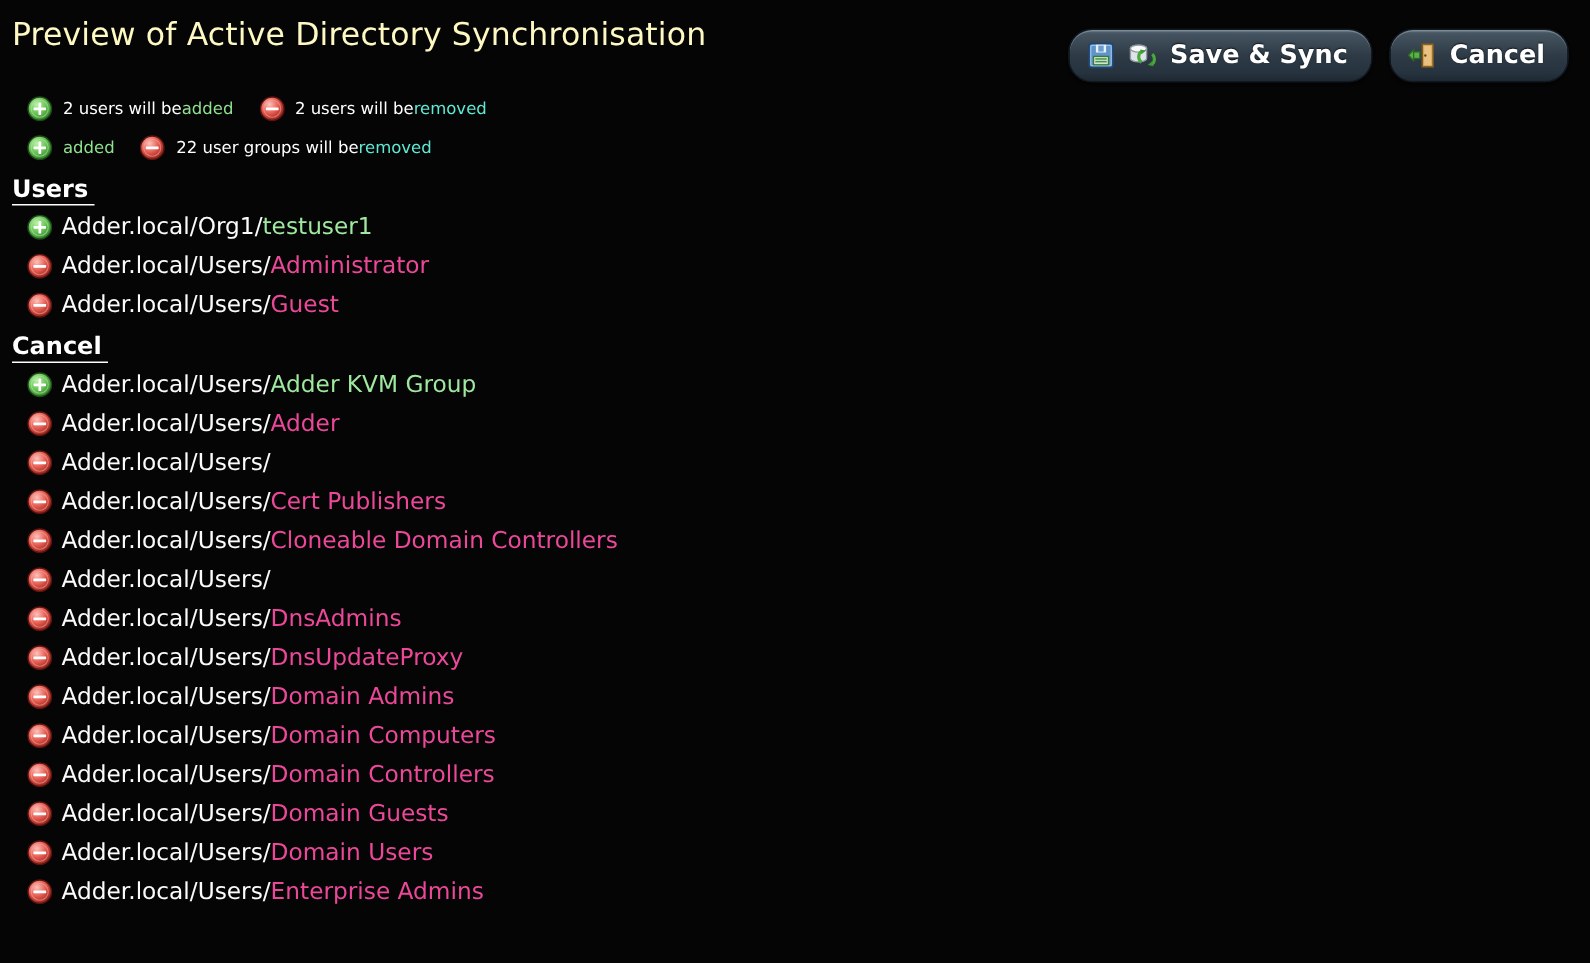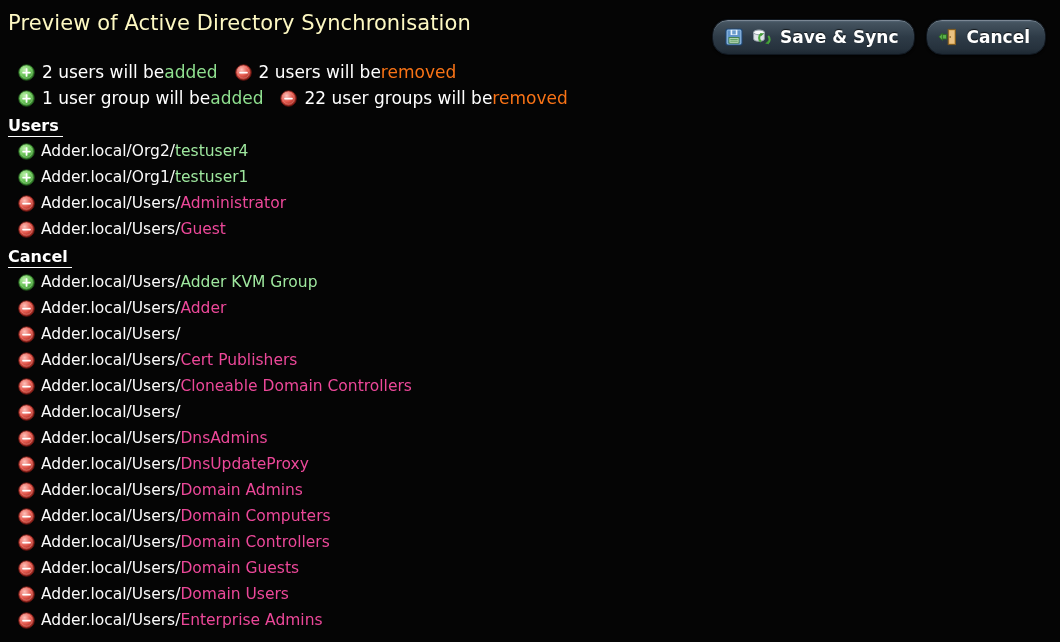--- a/index.html
+++ b/index.html
@@ -63,28 +63,28 @@
 
   
   #summary {
     margin-top: 1px;
     padding-left: 18px;
   }
   .sum-line {
     display: flex;
     align-items: center;
     height: 26px;
-    font-size: 17px;
+    font-size: 11px;
     white-space: nowrap;
   }
   .sum-item { display: flex; align-items: center; }
   .sum-gap { width: 17px; }
   .badge { flex: 0 0 auto; margin-right: 7px; }
   .added   { color: #8fe08f; }
-  .removed { color: #f97316; }
+  .removed { color: #5eead4; }
 
   
   .section-title {
     margin: 5px 0 1px 8px;
     font-size: 16px;
     font-weight: bold;
     color: #ffffff;
     display: inline-block;
     border-bottom: 1.5px solid #ffffff;
     padding-bottom: 1px;
@@ -196,21 +196,20 @@
                 <stop offset="55%" stop-color="#66c154"></stop>
       <stop offset="100%" stop-color="#2e7a26"></stop>
               </radialGradient>
             </defs>
     <circle cx="9" cy="9" r="8.3" fill="url(#pg17)" stroke="#1d4a18" stroke-width="1"></circle>
     <circle cx="9" cy="9" r="6" fill="none" stroke="#a9e79a" stroke-width="0.8" opacity="0.6"></circle>
     <rect x="8.1" y="4.6" width="1.9" height="8.8" fill="#ffffff" rx="0.4"></rect>
     <rect x="4.6" y="8.1" width="8.8" height="1.9" fill="#ffffff" rx="0.4"></rect>
   </svg>
         </span>
-        <span>1 user group will be </span>
         <span class="added">added</span>
       </span>
       <span class="sum-gap"></span>
       <span class="sum-item">
         <span class="badge">
           <svg class="ico" width="17" height="17" viewBox="0 0 18 18">
     <defs>
               <radialGradient id="mg17" cx="38%" cy="32%" r="72%">
       <stop offset="0%" stop-color="#ffc2bb"></stop>
                 <stop offset="55%" stop-color="#e2564b"></stop>
@@ -240,97 +239,78 @@
                   <stop offset="55%" stop-color="#66c154"></stop>
       <stop offset="100%" stop-color="#2e7a26"></stop>
                 </radialGradient>
               </defs>
     <circle cx="9" cy="9" r="8.3" fill="url(#pg17)" stroke="#1d4a18" stroke-width="1"></circle>
     <circle cx="9" cy="9" r="6" fill="none" stroke="#a9e79a" stroke-width="0.8" opacity="0.6"></circle>
     <rect x="8.1" y="4.6" width="1.9" height="8.8" fill="#ffffff" rx="0.4"></rect>
     <rect x="4.6" y="8.1" width="8.8" height="1.9" fill="#ffffff" rx="0.4"></rect>
   </svg>
           </span>
-        <span class="path">Adder.local/Org2/</span>
-          <span class="name">testuser4</span>
-      </div>
+        <span class="path">Adder.local/Org1/</span>
+          <span class="name">testuser1</span>
+      </div>
+        <div class="row del">
+        <span class="badge">
+            <svg class="ico" width="17" height="17" viewBox="0 0 18 18">
+    <defs>
+                <radialGradient id="mg17" cx="38%" cy="32%" r="72%">
+      <stop offset="0%" stop-color="#ffc2bb"></stop>
+                  <stop offset="55%" stop-color="#e2564b"></stop>
+      <stop offset="100%" stop-color="#8d1f18"></stop>
+                </radialGradient>
+              </defs>
+    <circle cx="9" cy="9" r="8.3" fill="url(#mg17)" stroke="#5c1410" stroke-width="1"></circle>
+    <circle cx="9" cy="9" r="6" fill="none" stroke="#f5a79f" stroke-width="0.8" opacity="0.55"></circle>
+    <rect x="4.5" y="8.1" width="9" height="1.9" fill="#ffffff" rx="0.4"></rect>
+  </svg>
+          </span>
+        <span class="path">Adder.local/Users/</span>
+          <span class="name">Administrator</span>
+      </div>
+        <div class="row del">
+        <span class="badge">
+            <svg class="ico" width="17" height="17" viewBox="0 0 18 18">
+    <defs>
+                <radialGradient id="mg17" cx="38%" cy="32%" r="72%">
+      <stop offset="0%" stop-color="#ffc2bb"></stop>
+                  <stop offset="55%" stop-color="#e2564b"></stop>
+      <stop offset="100%" stop-color="#8d1f18"></stop>
+                </radialGradient>
+              </defs>
+    <circle cx="9" cy="9" r="8.3" fill="url(#mg17)" stroke="#5c1410" stroke-width="1"></circle>
+    <circle cx="9" cy="9" r="6" fill="none" stroke="#f5a79f" stroke-width="0.8" opacity="0.55"></circle>
+    <rect x="4.5" y="8.1" width="9" height="1.9" fill="#ffffff" rx="0.4"></rect>
+  </svg>
+          </span>
+        <span class="path">Adder.local/Users/</span>
+          <span class="name">Guest</span>
+      </div>
+      </div></div>
+    <div><div class="section-title">Cancel</div>
+    <div class="rows">
         <div class="row add">
         <span class="badge">
             <svg class="ico" width="17" height="17" viewBox="0 0 18 18">
     <defs>
                 <radialGradient id="pg17" cx="38%" cy="32%" r="72%">
       <stop offset="0%" stop-color="#bff3ad"></stop>
                   <stop offset="55%" stop-color="#66c154"></stop>
       <stop offset="100%" stop-color="#2e7a26"></stop>
                 </radialGradient>
               </defs>
     <circle cx="9" cy="9" r="8.3" fill="url(#pg17)" stroke="#1d4a18" stroke-width="1"></circle>
     <circle cx="9" cy="9" r="6" fill="none" stroke="#a9e79a" stroke-width="0.8" opacity="0.6"></circle>
     <rect x="8.1" y="4.6" width="1.9" height="8.8" fill="#ffffff" rx="0.4"></rect>
     <rect x="4.6" y="8.1" width="8.8" height="1.9" fill="#ffffff" rx="0.4"></rect>
   </svg>
           </span>
-        <span class="path">Adder.local/Org1/</span>
-          <span class="name">testuser1</span>
-      </div>
-        <div class="row del">
-        <span class="badge">
-            <svg class="ico" width="17" height="17" viewBox="0 0 18 18">
-    <defs>
-                <radialGradient id="mg17" cx="38%" cy="32%" r="72%">
-      <stop offset="0%" stop-color="#ffc2bb"></stop>
-                  <stop offset="55%" stop-color="#e2564b"></stop>
-      <stop offset="100%" stop-color="#8d1f18"></stop>
-                </radialGradient>
-              </defs>
-    <circle cx="9" cy="9" r="8.3" fill="url(#mg17)" stroke="#5c1410" stroke-width="1"></circle>
-    <circle cx="9" cy="9" r="6" fill="none" stroke="#f5a79f" stroke-width="0.8" opacity="0.55"></circle>
-    <rect x="4.5" y="8.1" width="9" height="1.9" fill="#ffffff" rx="0.4"></rect>
-  </svg>
-          </span>
-        <span class="path">Adder.local/Users/</span>
-          <span class="name">Administrator</span>
-      </div>
-        <div class="row del">
-        <span class="badge">
-            <svg class="ico" width="17" height="17" viewBox="0 0 18 18">
-    <defs>
-                <radialGradient id="mg17" cx="38%" cy="32%" r="72%">
-      <stop offset="0%" stop-color="#ffc2bb"></stop>
-                  <stop offset="55%" stop-color="#e2564b"></stop>
-      <stop offset="100%" stop-color="#8d1f18"></stop>
-                </radialGradient>
-              </defs>
-    <circle cx="9" cy="9" r="8.3" fill="url(#mg17)" stroke="#5c1410" stroke-width="1"></circle>
-    <circle cx="9" cy="9" r="6" fill="none" stroke="#f5a79f" stroke-width="0.8" opacity="0.55"></circle>
-    <rect x="4.5" y="8.1" width="9" height="1.9" fill="#ffffff" rx="0.4"></rect>
-  </svg>
-          </span>
-        <span class="path">Adder.local/Users/</span>
-          <span class="name">Guest</span>
-      </div>
-      </div></div>
-    <div><div class="section-title">Cancel</div>
-    <div class="rows">
-        <div class="row add">
-        <span class="badge">
-            <svg class="ico" width="17" height="17" viewBox="0 0 18 18">
-    <defs>
-                <radialGradient id="pg17" cx="38%" cy="32%" r="72%">
-      <stop offset="0%" stop-color="#bff3ad"></stop>
-                  <stop offset="55%" stop-color="#66c154"></stop>
-      <stop offset="100%" stop-color="#2e7a26"></stop>
-                </radialGradient>
-              </defs>
-    <circle cx="9" cy="9" r="8.3" fill="url(#pg17)" stroke="#1d4a18" stroke-width="1"></circle>
-    <circle cx="9" cy="9" r="6" fill="none" stroke="#a9e79a" stroke-width="0.8" opacity="0.6"></circle>
-    <rect x="8.1" y="4.6" width="1.9" height="8.8" fill="#ffffff" rx="0.4"></rect>
-    <rect x="4.6" y="8.1" width="8.8" height="1.9" fill="#ffffff" rx="0.4"></rect>
-  </svg>
-          </span>
         <span class="path">Adder.local/Users/</span>
           <span class="name">Adder KVM Group</span>
       </div>
         <div class="row del">
         <span class="badge">
             <svg class="ico" width="17" height="17" viewBox="0 0 18 18">
     <defs>
                 <radialGradient id="mg17" cx="38%" cy="32%" r="72%">
       <stop offset="0%" stop-color="#ffc2bb"></stop>
                   <stop offset="55%" stop-color="#e2564b"></stop>

